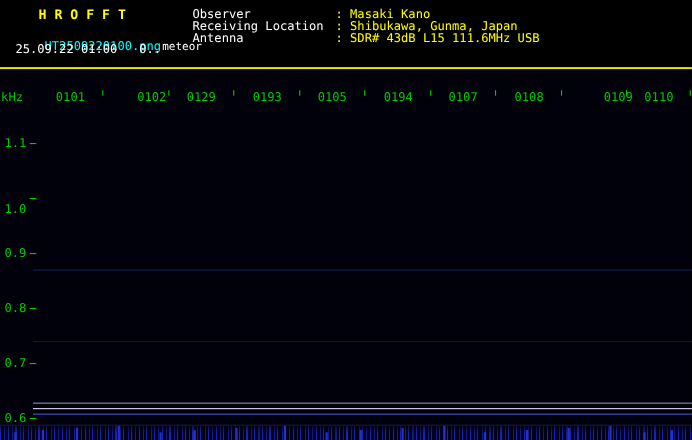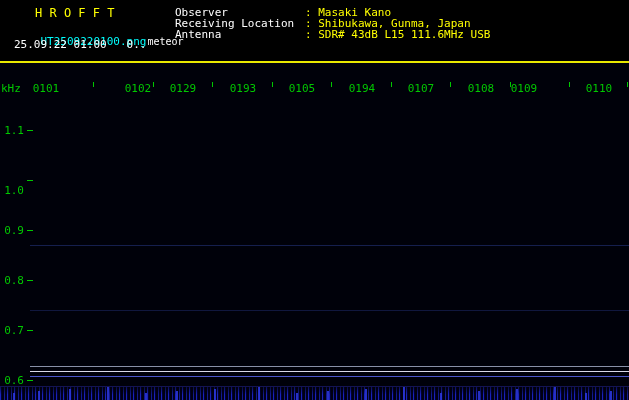--- a/index.html
+++ b/index.html
@@ -1,21 +1,21 @@
 <!DOCTYPE html>
 <html><head>
 <meta charset="utf-8">
 <style>
   html,body{margin:0;padding:0;background:#000;}
   .screen{position:relative;width:629px;height:400px;background:#000;overflow:hidden;
           font-family:"DejaVu Sans Mono","Liberation Mono",monospace;}
   .abs{position:absolute;}
 
   
-  .title{left:35px;top:6px;color:#ffff00;font-size:12px;font-weight:normal;white-space:pre;text-align:center;}
+  .title{left:35px;top:6px;color:#ffff00;font-size:12px;font-weight:bold;white-space:pre;text-align:center;}
   .file-line{left:14px;top:22px;font-size:11px;white-space:pre;}
   .filename{color:#00ffff;}
   .mode-tag{color:#ffffff;font-size:10px;margin-left:1px;}
   .date-line{left:14px;top:38px;color:#ffffff;font-size:11px;white-space:pre;}
   .info-row{left:175px;font-size:11px;white-space:pre;display:flex;}
   .info-label{color:#ffffff;width:130px;flex:0 0 130px;}
   .info-value{color:#ffff00;}
   .rule{left:0;top:61px;width:629px;height:2px;background:#e8e800;}
 
   
@@ -58,29 +58,29 @@
   <div class="abs info-row" style="top:28px">
     <span class="info-label">Antenna</span><span class="info-value">: SDR# 43dB L15 111.6MHz USB</span>
   </div>
 
   <div class="abs rule"></div>
 
   <div class="abs plot"></div>
 
   <span class="abs unit">kHz</span>
 
-  <span class="abs tlabel" style="left:16px">0101</span>
+  <span class="abs tlabel" style="left:34px">0101</span>
   <span class="abs tlabel" style="left:108px">0102</span>
   <span class="abs tlabel" style="left:153px">0129</span>
   <span class="abs tlabel" style="left:213px">0193</span>
   <span class="abs tlabel" style="left:272px">0105</span>
   <span class="abs tlabel" style="left:332px">0194</span>
   <span class="abs tlabel" style="left:391px">0107</span>
   <span class="abs tlabel" style="left:451px">0108</span>
-  <span class="abs tlabel" style="left:494px">0109</span>
+  <span class="abs tlabel" style="left:532px">0109</span>
   <span class="abs tlabel" style="left:569px">0110</span>
 
   <div class="abs mtick" style="left:93px"></div>
   <div class="abs mtick" style="left:153px"></div>
   <div class="abs mtick" style="left:212px"></div>
   <div class="abs mtick" style="left:272px"></div>
   <div class="abs mtick" style="left:331px"></div>
   <div class="abs mtick" style="left:391px"></div>
   <div class="abs mtick" style="left:450px"></div>
   <div class="abs mtick" style="left:510px"></div>

